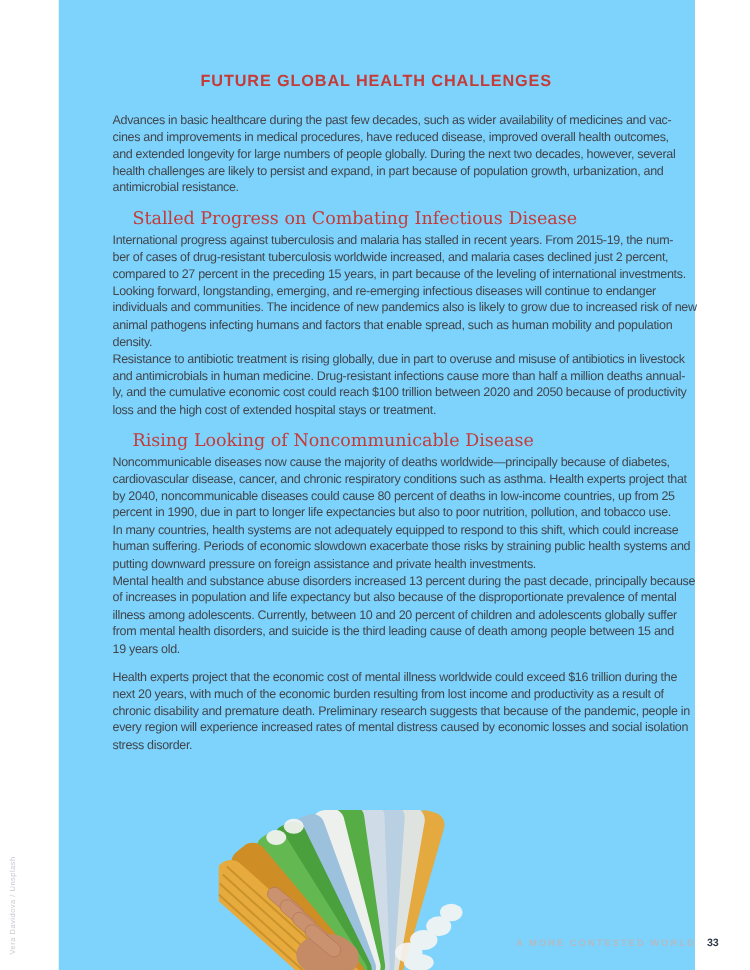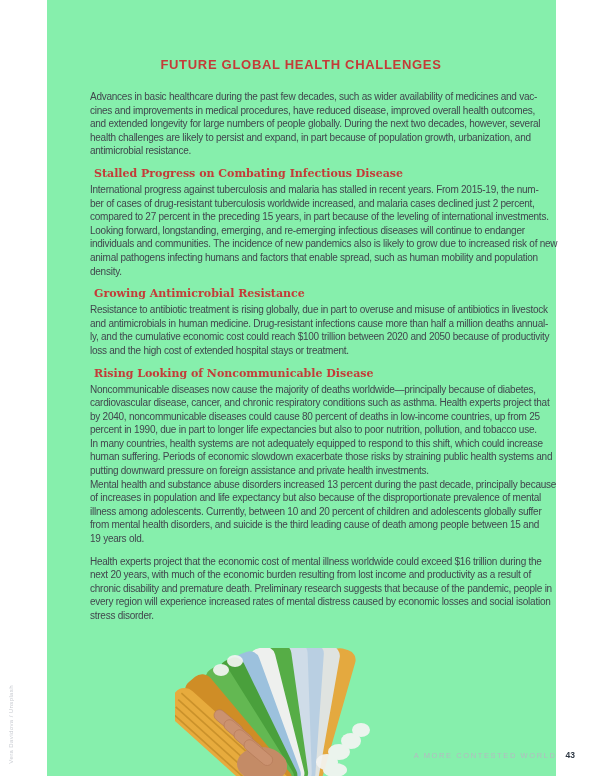--- a/index.html
+++ b/index.html
@@ -7,39 +7,39 @@
     position:relative;
     width:600px;height:776px;
     background:#ffffff;
     overflow:hidden;
     font-family:"Liberation Sans", sans-serif;
   }
   .page{
     position:absolute;
     left:47px;top:0;
     width:509px;height:776px;
-    background:#86efac;
+    background:#7dd3fc;
   }
   .content{
     box-sizing:border-box;
     padding:57px 44px 0 43px;
   }
   .title{
     margin:0 0 18px 0;
     text-align:center;
     font-size:13px;
     font-weight:bold;
     letter-spacing:0.7px;
     color:#c43b38;
   }
   .sec-heading{
-    margin:9px 0 3px 4px;
+    margin:9px 0 3px 16px;
     font-family:"DejaVu Serif", serif;
-    font-size:11px;
-    font-weight:bold;
+    font-size:14px;
+    font-weight:normal;
     color:#c43b38;
   }
   .body-para{
     margin:0;
     font-size:10px;
     letter-spacing:-0.25px;
     line-height:13.6px;
     color:#41464d;
     white-space:pre;
   }
@@ -52,20 +52,21 @@
   .footer{
     position:absolute;
     top:744px;left:0;width:575px;
     text-align:right;
     white-space:nowrap;
   }
   .footer-title{
     font-size:7.5px;
     letter-spacing:1.6px;
     color:#b4bac1;
+    font-weight:bold;
   }
   .footer-num{
     margin-left:9px;
     font-size:8.5px;
     font-weight:bold;
     color:#2f3945;
   }
   .credit{
     position:absolute;
     left:8px;bottom:12px;
@@ -95,21 +96,20 @@
         <p class="body-para">International progress against tuberculosis and malaria has stalled in recent years. From 2015-19, the num-
 ber of cases of drug-resistant tuberculosis worldwide increased, and malaria cases declined just 2 percent,
 compared to 27 percent in the preceding 15 years, in part because of the leveling of international investments.
 Looking forward, longstanding, emerging, and re-emerging infectious diseases will continue to endanger
 individuals and communities. The incidence of new pandemics also is likely to grow due to increased risk of new
 animal pathogens infecting humans and factors that enable spread, such as human mobility and population
 density.</p>
       </section>
 
       <section>
-        <h2 class="sec-heading">Growing Antimicrobial Resistance</h2>
         <p class="body-para">Resistance to antibiotic treatment is rising globally, due in part to overuse and misuse of antibiotics in livestock
 and antimicrobials in human medicine. Drug-resistant infections cause more than half a million deaths annual-
 ly, and the cumulative economic cost could reach $100 trillion between 2020 and 2050 because of productivity
 loss and the high cost of extended hospital stays or treatment.</p>
       </section>
 
       <section>
         <h2 class="sec-heading">Rising Looking of Noncommunicable Disease</h2>
         <p class="body-para">Noncommunicable diseases now cause the majority of deaths worldwide—principally because of diabetes,
 cardiovascular disease, cancer, and chronic respiratory conditions such as asthma. Health experts project that
@@ -167,17 +167,17 @@
           <rect x="48" y="58" width="11" height="34" rx="5.5" fill="#cb9270" stroke="#b47a57" stroke-width="0.6" transform="rotate(-50 53 75)"></rect>
           <rect x="58" y="68" width="11" height="34" rx="5.5" fill="#cb9270" stroke="#b47a57" stroke-width="0.6" transform="rotate(-50 63 85)"></rect>
           <rect x="68" y="78" width="11" height="34" rx="5.5" fill="#cb9270" stroke="#b47a57" stroke-width="0.6" transform="rotate(-50 73 95)"></rect>
           <rect x="78" y="88" width="11" height="34" rx="5.5" fill="#cb9270" stroke="#b47a57" stroke-width="0.6" transform="rotate(-50 83 105)"></rect>
         </g>
       </svg>
     </div>
   </div>
 
   <div class="footer">
-    <span class="footer-title">A MORE CONTESTED WORLD</span><span class="footer-num">43</span>
+    <span class="footer-title">A MORE CONTESTED WORLD</span><span class="footer-num">33</span>
   </div>
 
   <div class="credit">Vera Davidova / Unsplash</div>
 </div>
 
 </body></html>

